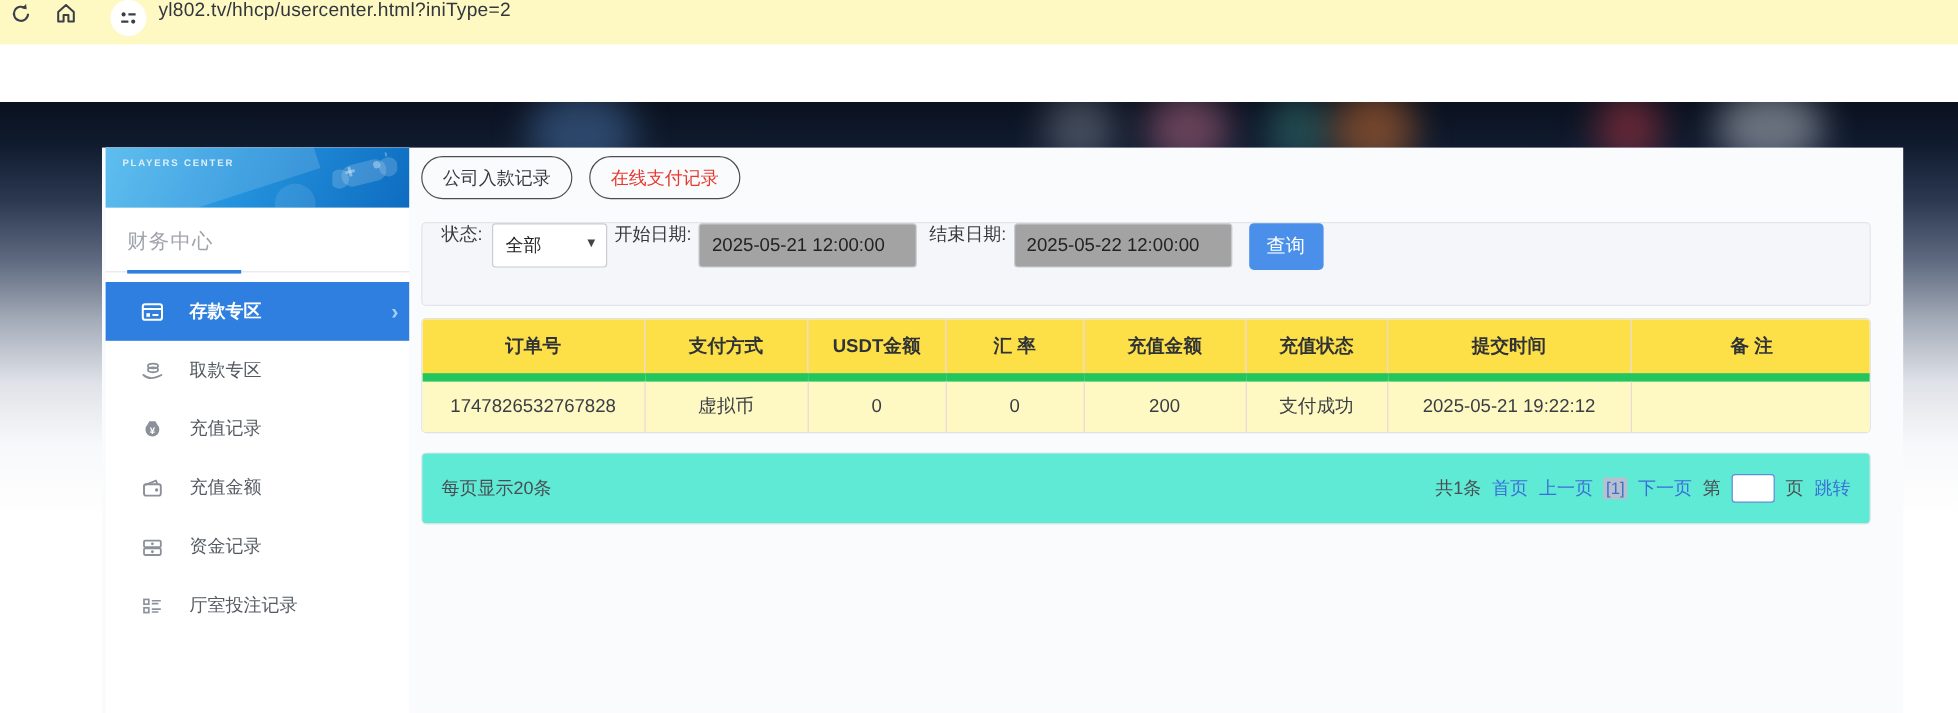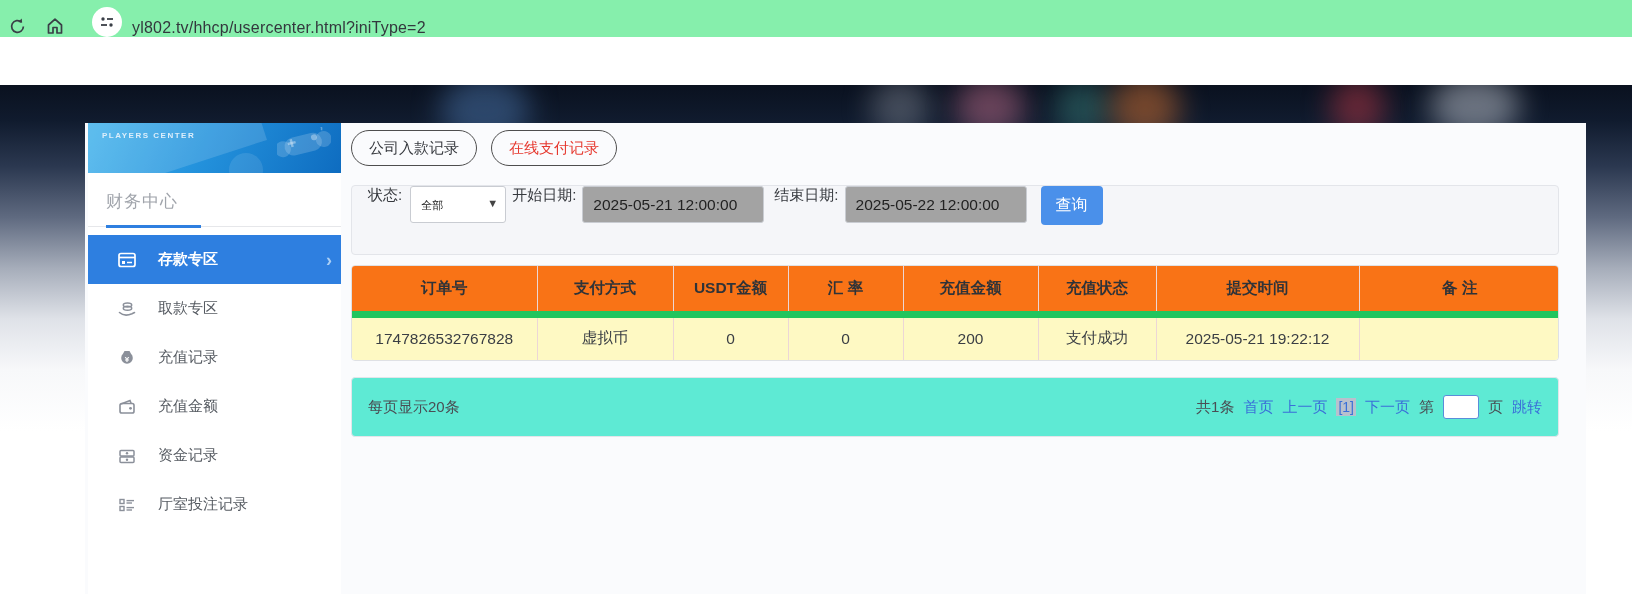--- a/index.html
+++ b/index.html
@@ -1,21 +1,21 @@
 <!DOCTYPE html>
 <html><head>
 <meta charset="utf-8">
 <style>
   * { margin:0; padding:0; box-sizing:border-box; }
   html,body { width:1632px; height:594px; overflow:hidden; background:#fff;
     font-family:"Liberation Sans","DejaVu Sans",sans-serif; }
 
   
   .browser-bar { position:absolute; left:0; top:0; width:1632px; height:37px;
-    background:#86efac; display:flex; align-items:flex-end; }
+    background:#fef9c3; display:flex; align-items:flex-start; }
   .chrome-icon { width:22px; height:22px; display:flex; align-items:center; justify-content:center; }
   .icon-refresh { margin-left:6px; }
   .icon-home { margin-left:16px; }
   .omni-badge { margin-left:26px; width:30px; height:30px; border-radius:50%;
     background:#ffffff; display:flex; align-items:center; justify-content:center; }
   .url-text { margin-left:10px; font-size:16px; color:#33373d; letter-spacing:.2px; }
 
   
   .backdrop { position:absolute; left:0; top:85px; width:1632px; height:509px; overflow:hidden;
     background:linear-gradient(180deg,#0a111f 0%,#101b2e 7%,#2b3850 16%,#5f6a80 26%,
@@ -62,34 +62,34 @@
   .tab-pill { height:36px; padding:0 17px; border:1px solid #4e4e4e; border-radius:18px;
     background:transparent; display:flex; align-items:center; font-size:15px; color:#36393e; cursor:pointer; }
   .tab-pill.red { color:#e6392f; }
 
   .filter-panel { position:absolute; left:0; top:62px; width:1208px; height:70px;
     background:#f5f6f9; border:1px solid #e3e5ea; border-radius:4px;
     display:flex; padding:0 16px; }
   .f-label { font-size:15px; color:#36393e; }
   .select-wrap { position:relative; margin-left:8px; }
   .status-select { appearance:none; -webkit-appearance:none; width:96px; height:37px;
-    border:1px solid #c9ccd2; border-radius:3px; background:#fff; font-size:11px; color:#222;
+    border:1px solid #c9ccd2; border-radius:3px; background:#fff; font-size:15px; color:#222;
     padding:0 24px 0 10px; font-family:inherit; }
   .select-chevron { position:absolute; right:8px; top:11px; pointer-events:none; color:#444;
     font-size:11px; }
   .date-input { height:37px; border:1px solid #c9ccd2; border-radius:3px; background:#a3a3a3;
     font-size:15.5px; color:#222; padding:0 10px; font-family:inherit; width:182px; }
   .gap-lg { margin-left:10px; } .gap-sm { margin-left:6px; }
   .search-btn { margin-left:14px; width:62px; height:39px; background:#4a90ea; color:#fff;
     border:none; border-radius:4px; font-size:16px; cursor:pointer; font-family:inherit; }
 
   .table-box { position:absolute; left:0; top:142px; width:1208px; background:#fff;
     border:1px solid #dfe1e5; border-radius:4px; overflow:hidden; }
   table.rec { width:100%; border-collapse:collapse; table-layout:fixed; }
-  table.rec th { height:48px; background:#f97316; font-size:15.5px; font-weight:bold; color:#2f3338;
+  table.rec th { height:48px; background:#fde047; font-size:15.5px; font-weight:bold; color:#2f3338;
     border-left:1px solid #ecd6d6; }
   table.rec td { height:46px; background:#fef9c3; font-size:15.5px; color:#3a3e44; text-align:center;
     border-left:1px solid #ecd6d6; border-top:7px solid #22c55e; }
   table.rec th:first-child, table.rec td:first-child { border-left:none; }
   td.order-no { font-size:16px; letter-spacing:0; }
 
   .page-panel { position:absolute; left:0; top:254px; width:1208px; height:60px;
     background:#5eead4; border:1px solid #e3e5ea; border-radius:4px;
     display:flex; align-items:center; justify-content:space-between; padding:0 16px; }
   .page-size { font-size:15px; color:#4a4e54; }

